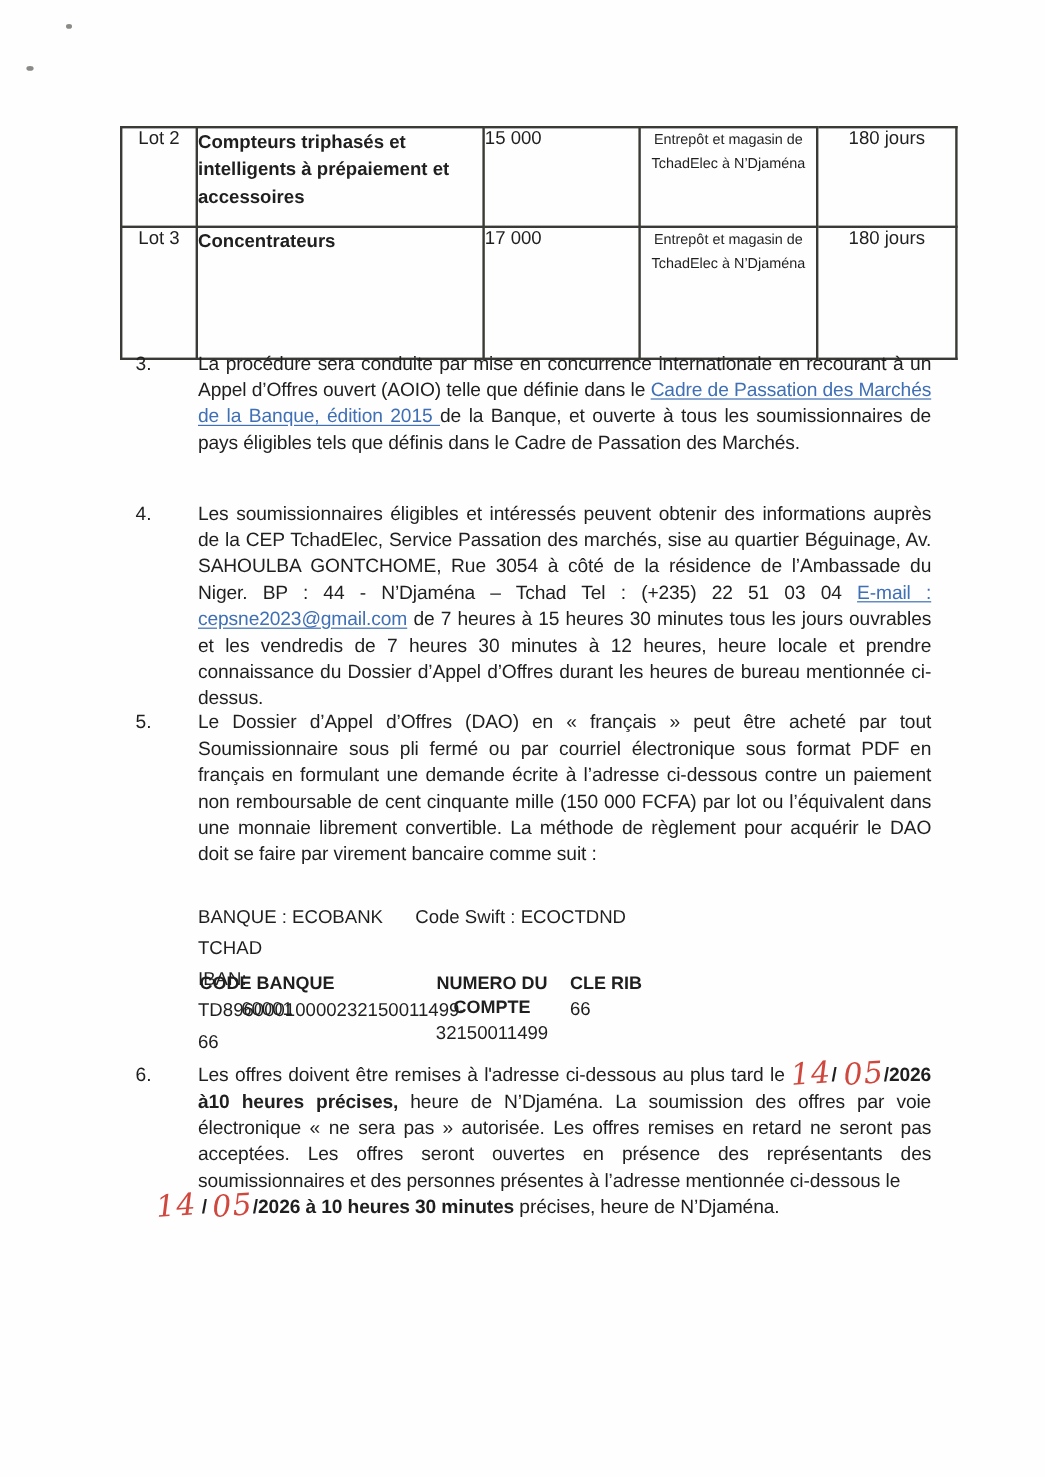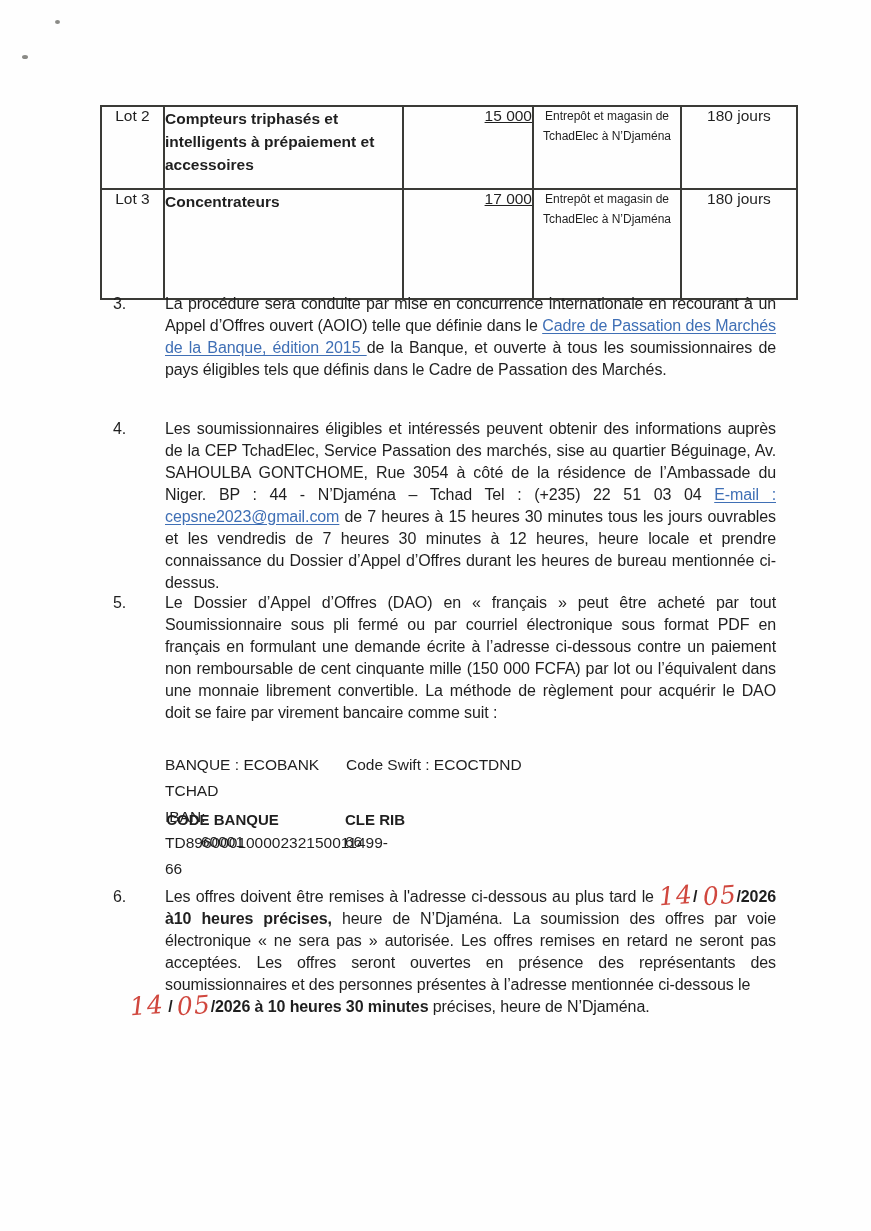--- a/index.html
+++ b/index.html
@@ -25,21 +25,21 @@
     table-layout:fixed;
     font-size:15.5px;
   }
   table.lots td{
     border:2px solid #3a3a36;
     vertical-align:top;
     padding:0;
   }
   td.c-lot{width:61px;text-align:center;padding-top:23px;}
   td.c-desc{width:237px;font-weight:bold;padding:7px 10px 0 12px;line-height:23px;}
-  td.c-qty{width:128px;text-align:right;padding-top:22px;text-decoration:underline;}
+  td.c-qty{width:128px;text-align:left;padding-top:22px;}
   td.c-loc{width:146px;text-align:center;padding-top:6px;line-height:19.5px;font-size:12px;}
   td.c-del{width:114px;text-align:center;padding-top:22px;}
   tr.row1{height:83px;}
   tr.row2{height:110px;margin-top:22px;}
 
   
   .para{
     position:absolute;left:100px;width:676px;
     font-size:16px;letter-spacing:-0.1px;line-height:22px;
   }
@@ -132,20 +132,24 @@
     <span>BANQUE : ECOBANK TCHAD</span>
     <span>Code Swift : ECOCTDND</span>
     <span>IBAN: TD89600010000232150011499-66</span>
   </div>
 
   <div class="codes">
     <div class="cell">
       <div class="hdr">CODE BANQUE</div>
       <div class="val">60001</div>
     </div>
+    <div class="cell">
+      <div class="hdr">NUMERO DU COMPTE</div>
+      <div class="val">32150011499</div>
+    </div>
     <div class="cell last">
       <div class="hdr">CLE RIB</div>
       <div class="val">66</div>
     </div>
   </div>
 
   <div class="para" id="p6">
     <span class="pnum">6.</span>
     <div class="ptext"><span>Les offres doivent être remises à l'adresse ci-dessous au plus tard le </span><span class="hw">14</span><span class="b">/ </span><span class="hw strike">05</span><span class="b">/2026 à10 heures précises,</span><span> heure de N’Djaména. La soumission des offres par voie électronique « ne sera pas » autorisée. Les offres remises en retard ne seront pas acceptées. Les offres seront ouvertes en présence des représentants des soumissionnaires et des personnes présentes à l’adresse mentionnée ci-dessous le</span></div>
     <div class="ptext p6-tail"><span class="hw">14</span><span class="b"> / </span><span class="hw strike">05</span><span class="b">/2026 à 10 heures 30 minutes</span><span> précises, heure de N’Djaména.</span></div>

